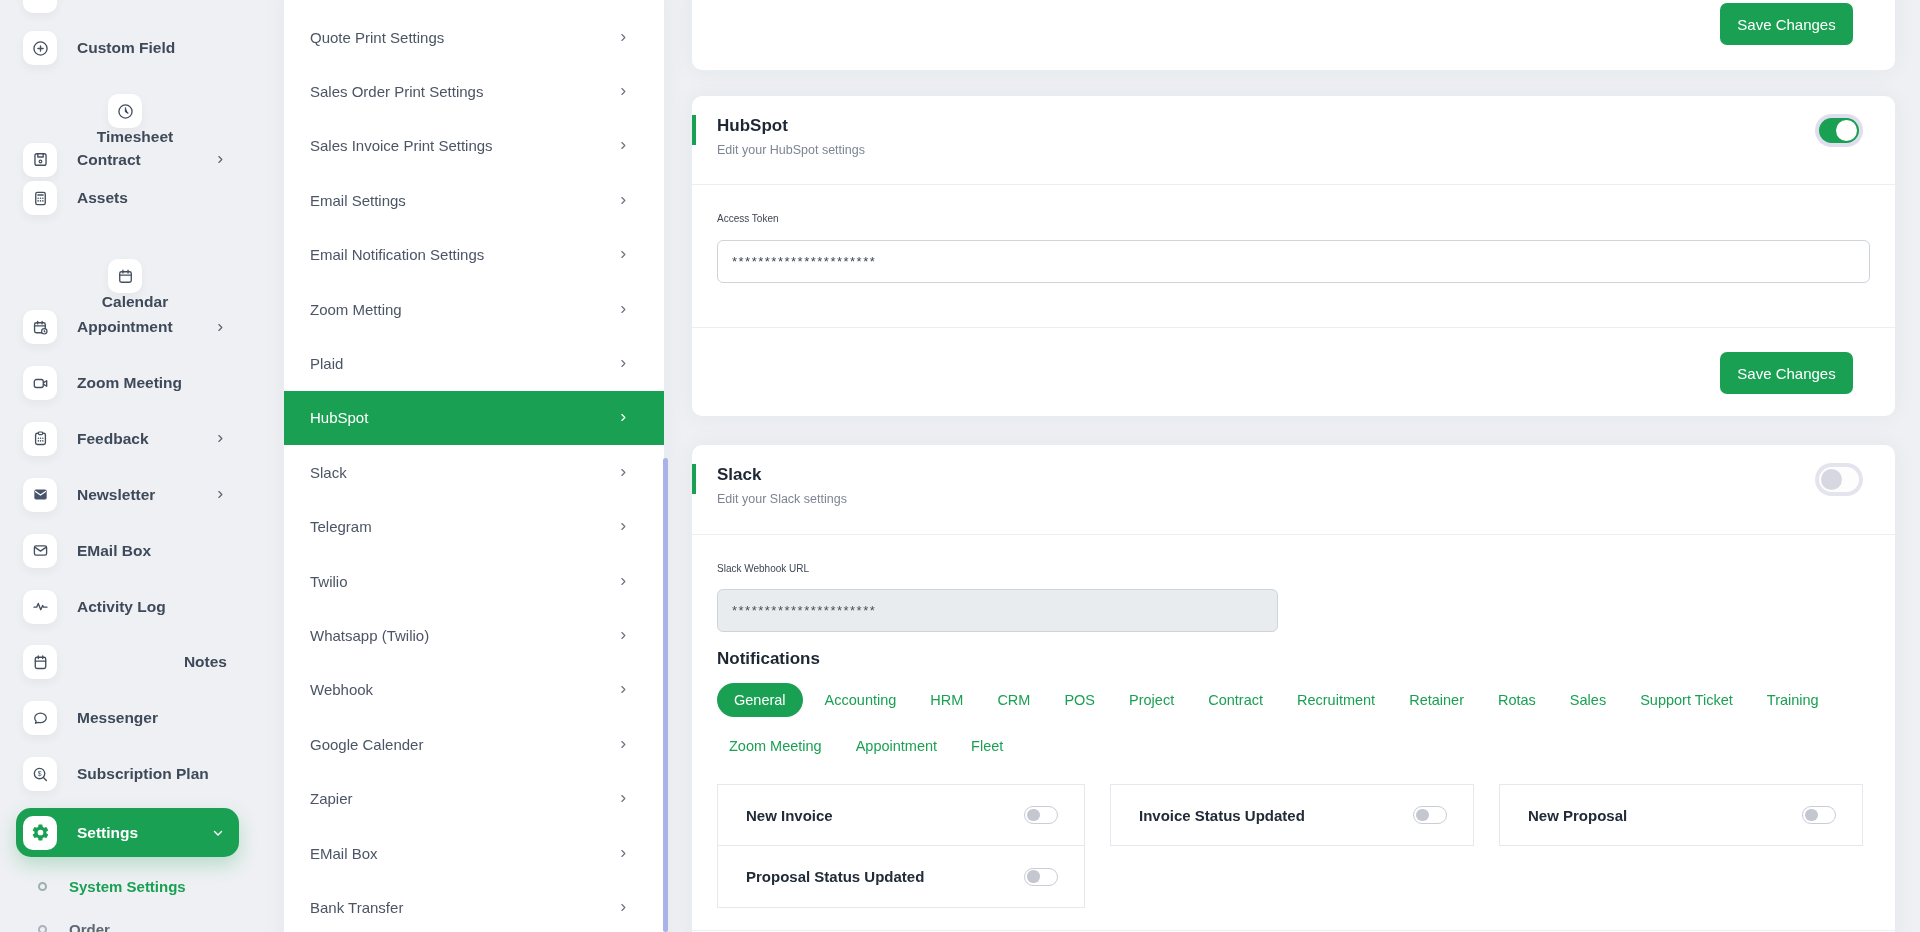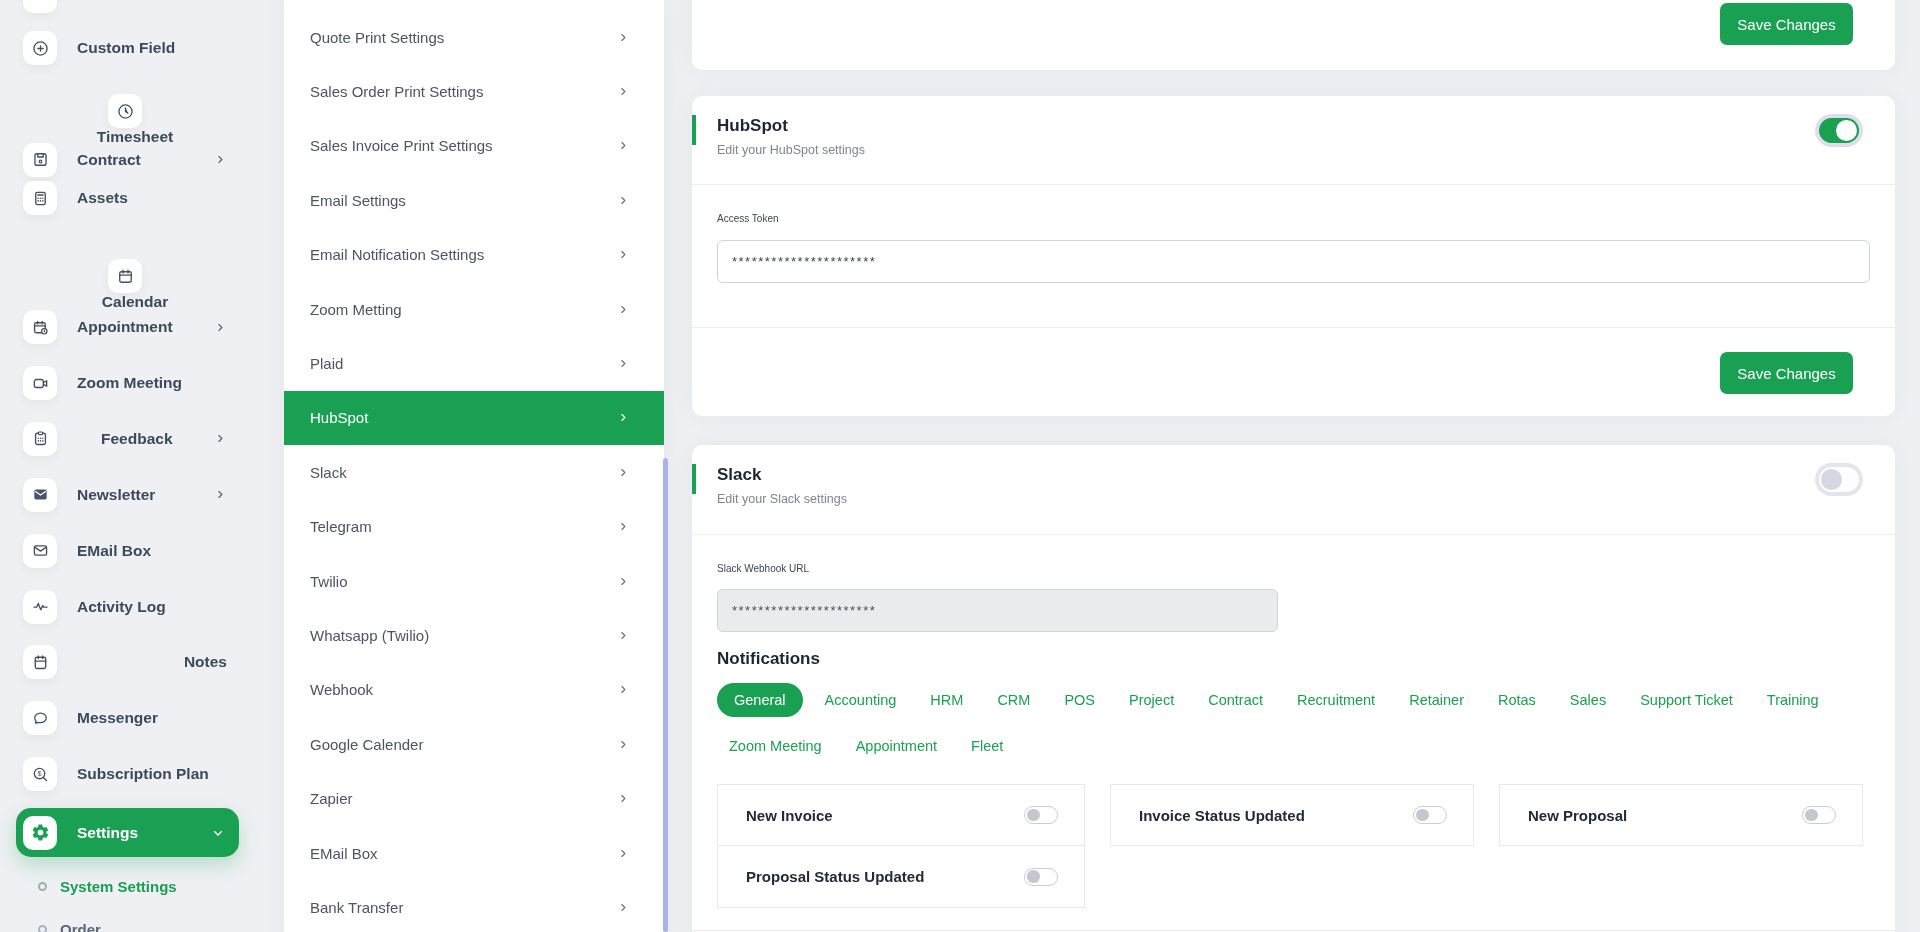--- a/index.html
+++ b/index.html
@@ -23,21 +23,21 @@
 
   .settings-pill{position:absolute;left:16px;top:808px;width:223px;height:49px;background:#1aa053;border-radius:15px;display:flex;align-items:center;cursor:pointer;box-shadow:0 8px 18px rgba(26,160,83,.25);}
   .pill-iconbox{width:34px;height:34px;margin-left:7px;background:#fff;border-radius:10px;display:flex;align-items:center;justify-content:center;}
   .pill-iconbox svg{width:19px;height:19px;}
   .pill-label{margin-left:20px;font-size:15.5px;font-weight:700;color:#fff;flex:1;}
   .pill-chevron{margin-right:14px;display:flex;align-items:center;}
   .pill-chevron svg{width:14px;height:14px;}
 
   .sub-item{position:absolute;left:38px;height:20px;display:flex;align-items:center;cursor:pointer;}
   .sub-bullet{width:9px;height:9px;border-radius:50%;border:2px solid #9fb0ab;box-sizing:border-box;}
-  .sub-label{margin-left:13px;font-size:15px;font-weight:700;}
+  .sub-label{margin-left:22px;font-size:15px;font-weight:700;}
   .sub-item.active .sub-label{color:#1aa053;}
   .sub-item:not(.active) .sub-label{color:#5c6675;font-weight:600;}
   .sub-item:not(.active) .sub-bullet{border-color:#aab2bd;}
 
   
   .menu-card{position:absolute;left:284px;top:-10px;width:380px;height:960px;background:#fff;border-radius:10px;box-shadow:0 0 24px rgba(40,60,90,.05);padding-top:20px;box-sizing:border-box;overflow:hidden;}
   .menu-item{height:54.4px;display:flex;align-items:center;padding:0 34px 0 26px;cursor:pointer;}
   .menu-item-label{flex:1;font-size:15px;color:#4c5565;}
   .menu-item svg{width:13px;height:13px;}
   .menu-item.active{background:#1aa053;}
@@ -171,21 +171,21 @@
         </div>
         <div class="side-item" style="top: 366.1px;">
           <span class="side-iconbox">
             <svg viewBox="0 0 24 24">
               <rect x="4.2" y="7" width="11.3" height="10" rx="2.6" stroke="#44505f" stroke-width="1.7" fill="none"></rect>
               <path d="M15.5 11.2l4.3-2.7v7l-4.3-2.7" stroke="#44505f" stroke-width="1.7" stroke-linejoin="round" fill="none"></path>
             </svg>
           </span>
           <span class="side-label">Zoom Meeting</span>
         </div>
-        <div class="side-item" style="top: 421.95px; gap: 24px;">
+        <div class="side-item" style="top: 421.95px;">
           <span class="side-iconbox">
             <svg viewBox="0 0 24 24">
               <rect x="5.8" y="5.4" width="12.4" height="14.2" rx="2.2" stroke="#44505f" stroke-width="1.7" fill="none"></rect>
               <rect x="9.4" y="3.8" width="5.2" height="3.2" rx="1.1" stroke="#44505f" stroke-width="1.5" fill="#fff"></rect>
               <g fill="#44505f">
                 <circle cx="9.3" cy="11.6" r=".95"></circle>
                 <circle cx="12.1" cy="11.6" r=".95"></circle>
                 <circle cx="14.9" cy="11.6" r=".95"></circle>
                 <circle cx="9.3" cy="15" r=".95"></circle>
                 <circle cx="12.1" cy="15" r=".95"></circle>

